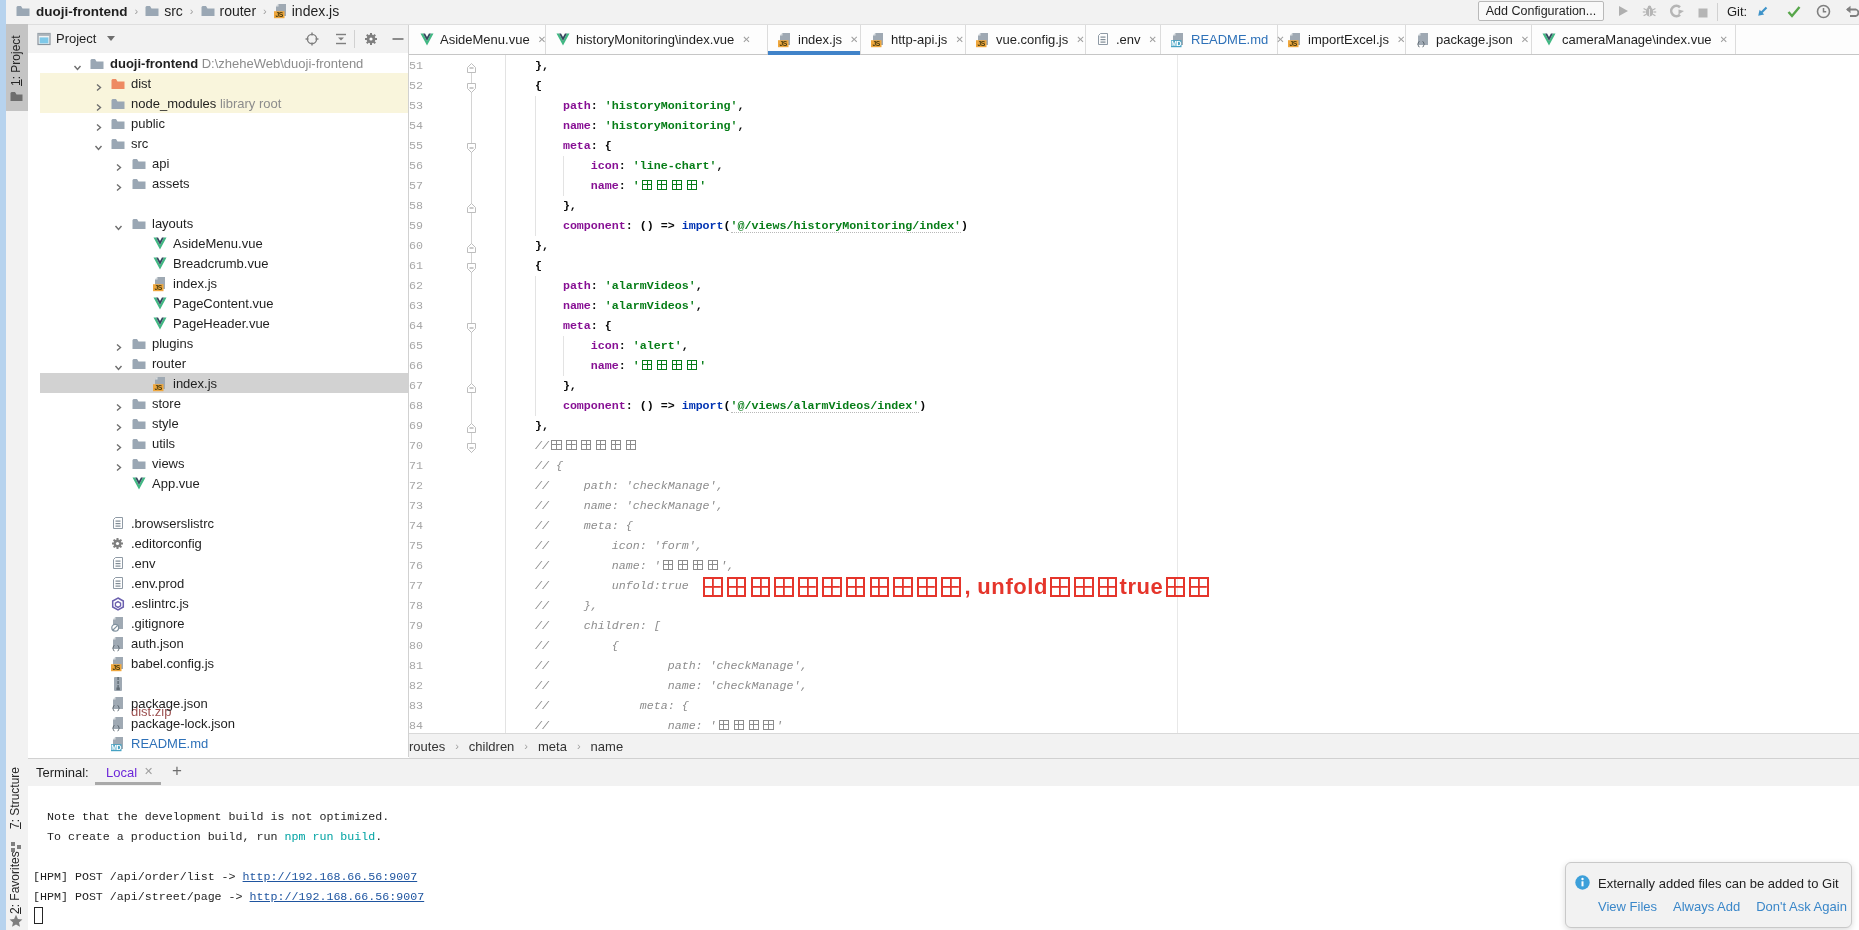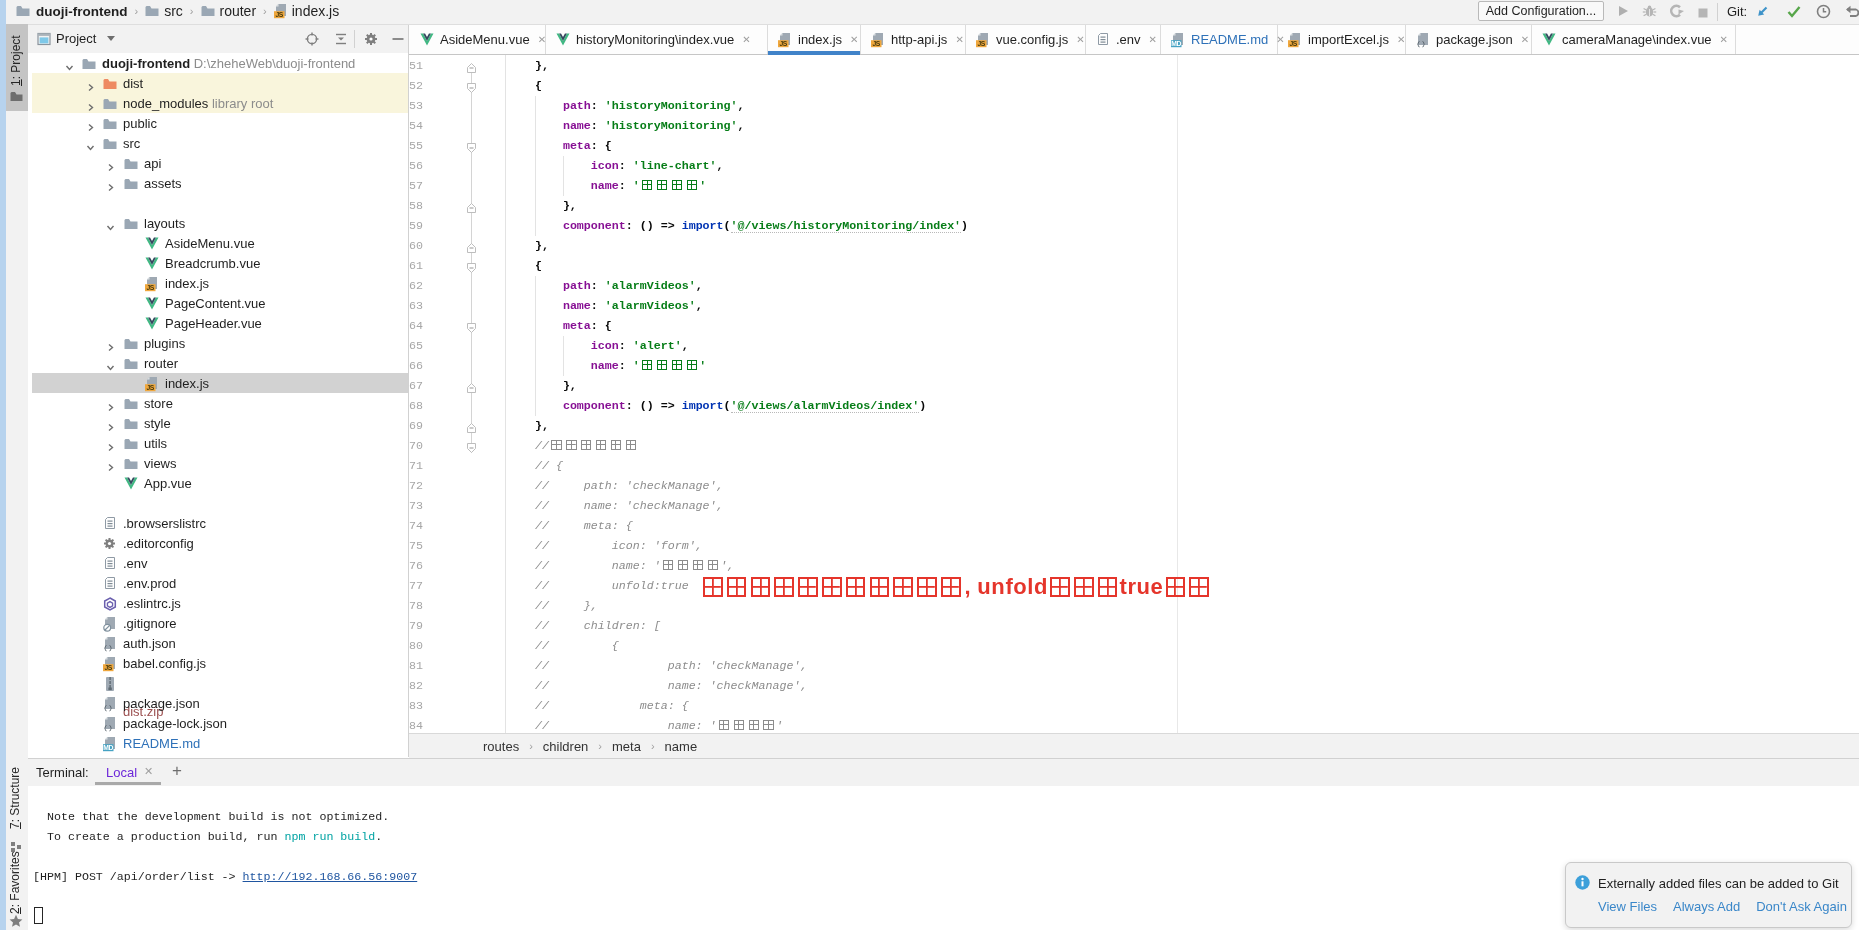--- a/index.html
+++ b/index.html
@@ -12,21 +12,21 @@
 #topbar .crumb{position:absolute;top:2px;height:18px;display:flex;align-items:center;font-size:13px;color:#1f1f1f;}
 .csep{color:#9e9e9e;margin:0 7px;font-size:11px;}
 .csep2{color:#9e9e9e;margin:0 10px;font-size:11px;}
 
 #stripe{position:absolute;left:6px;top:25px;width:22px;height:905px;background:#f2f2f2;z-index:10;}
 .vrot{position:absolute;display:inline-block;transform:rotate(-90deg);transform-origin:0 0;font-size:12px;color:#262626;white-space:nowrap;z-index:15;line-height:13px;}
 #ptab{position:absolute;left:0px;top:-1px;width:22px;height:87px;background:#c4c4c4;}
 
 #projpanel{position:absolute;left:28px;top:25px;width:381px;height:732px;background:#fff;border-right:1px solid #d1d1d1;overflow:hidden;z-index:4;}
 #phead{position:absolute;left:0;top:0;width:100%;height:28px;background:#f2f2f2;}
-.row{position:absolute;left:4px;width:381px;height:20px;}
+.row{position:absolute;left:12px;width:381px;height:20px;}
 .chv{position:absolute;top:5px;}
 .ti{position:absolute;top:3px;}
 .tl{position:absolute;top:2.5px;font-size:13px;color:#1f1f1f;white-space:pre;}
 .dim{color:#8c8c8c;}
 
 #tabbar{position:absolute;left:409px;top:25px;width:1450px;height:30px;background:#fdfdfd;border-bottom:1px solid #c6c6c6;z-index:4;}
 .tab{position:absolute;top:0;height:29px;display:flex;align-items:center;border-right:1px solid #dcdcdc;}
 .tbi{margin-left:10px;display:inline-flex;}
 .tbl{margin-left:6px;font-size:13px;color:#1f1f1f;white-space:pre;}
 .tbx{margin-left:8px;font-size:10px;color:#9e9e9e;}
@@ -704,39 +704,40 @@
 <div class="cl" style="top:561px">    <span class="cm">//     children: [</span></div>
 <div class="cl" style="top:581px">    <span class="cm">//         {</span></div>
 <div class="cl" style="top:601px">    <span class="cm">//                 path: 'checkManage',</span></div>
 <div class="cl" style="top:621px">    <span class="cm">//                 name: 'checkManage',</span></div>
 <div class="cl" style="top:641px">    <span class="cm">//             meta: {</span></div>
 <div class="cl" style="top:661px">    <span class="cm">//                 name: '<span class="ck c"></span><span class="ck c"></span><span class="ck c"></span><span class="ck c"></span>'</span></div>
 
   <div id="redann"><span class="ck r"></span><span class="ck r"></span><span class="ck r"></span><span class="ck r"></span><span class="ck r"></span><span class="ck r"></span><span class="ck r"></span><span class="ck r"></span><span class="ck r"></span><span class="ck r"></span><span class="ck r"></span><span style="margin:0 6px 0 2px">,</span>unfold<span class="ck r"></span><span class="ck r"></span><span class="ck r"></span>true<span class="ck r"></span><span class="ck r"></span></div>
 </div>
 <div id="crumbs">
-    <span style="margin-left:74px">routes</span>
+    <span style="">routes</span>
     <span class="csep2">›</span>
     <span>children</span>
     <span class="csep2">›</span>
     <span>meta</span>
     <span class="csep2">›</span>
     <span>name</span>
   </div>
 <div id="termhead">
   <span style="position:absolute;left:8px;top:6px;font-size:13px;color:#1f1f1f">Terminal:</span>
   <span style="position:absolute;left:78px;top:6px;font-size:13px;color:#6d28d9">Local</span>
   <span style="position:absolute;left:116px;top:6px;font-size:11px;color:#9e9e9e">✕</span>
   <span style="position:absolute;left:67px;top:23px;width:66px;height:3px;background:#a9a9a9"></span>
   <span style="position:absolute;left:144px;top:2px;font-size:17px;color:#6e6e6e">+</span>
 </div>
 <div id="termbody">
   <div class="tline" style="top:21px">  Note that the development build is not optimized.</div>
   <div class="tline" style="top:41px">  To create a production build, run <span class="teal">npm run build</span>.</div>
   <div class="tline" style="top:81px">[HPM] POST /api/order/list -&gt; <span class="tlink">http://192.168.66.56:9007</span></div>
+  <div class="tline" style="top:101px">[HPM] POST /api/street/page -&gt; <span class="tlink">http://192.168.66.56:9007</span></div>
   <div id="cursor"></div>
 </div>
 <div id="notif">
   <span style="position:absolute;left:9px;top:12px"><svg style="" width="15" height="15" viewBox="0 0 15 15">
         <circle cx="7.5" cy="7.5" r="7.2" fill="#3da0da"></circle>
         <rect x="6.5" y="6.3" width="2" height="5" fill="#fff"></rect>
         <circle cx="7.5" cy="4" r="1.2" fill="#fff"></circle>
       </svg></span>
   <div class="msg">Externally added files can be added to Git</div>
   <div class="links"><span>View Files</span><span>Always Add</span><span>Don't Ask Again</span></div>

